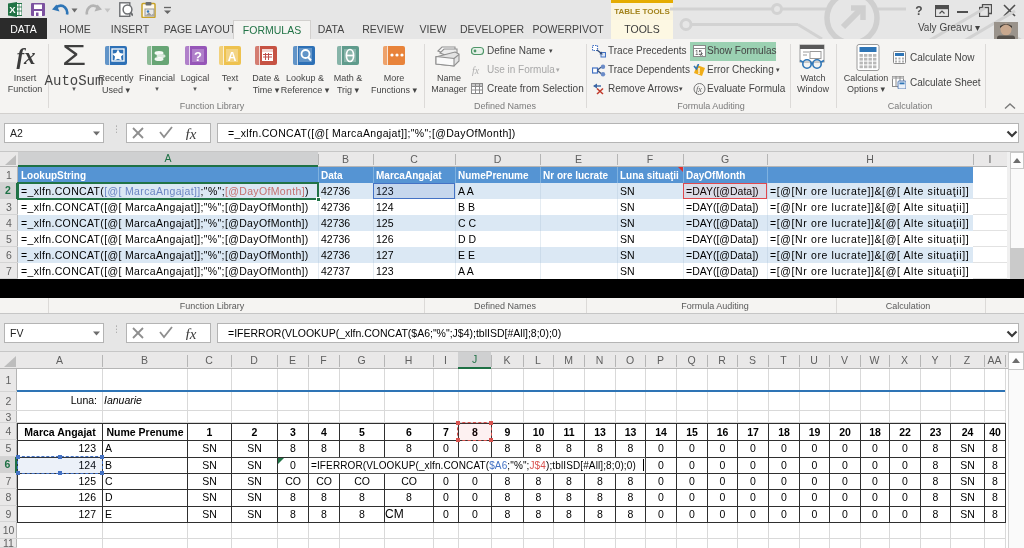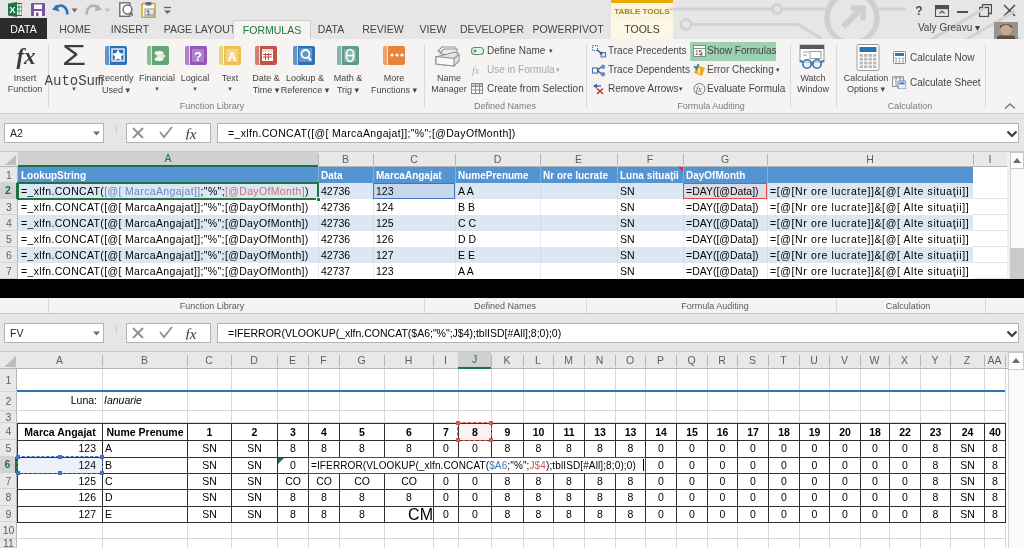--- a/index.html
+++ b/index.html
@@ -924,21 +924,21 @@
 <div class="ct" style="left:921px;top:490px;width:29px;height:15.5px;color:#000;font-size:10.5px;line-height:15.5px;text-align:center;">8</div>
 <div class="ct" style="left:951px;top:490px;width:33px;height:15.5px;color:#000;font-size:10.5px;line-height:15.5px;text-align:center;">SN</div>
 <div class="ct" style="left:985px;top:490px;width:20px;height:15.5px;color:#000;font-size:10.5px;line-height:15.5px;text-align:center;">8</div>
 <div class="ct" style="left:17px;top:506.5px;width:79px;height:15.5px;color:#000;font-size:10.5px;line-height:15.5px;text-align:right;">127</div>
 <div class="ct" style="left:105px;top:506.5px;width:82px;height:15.5px;color:#000;font-size:10.5px;line-height:15.5px;">E</div>
 <div class="ct" style="left:188px;top:506.5px;width:43px;height:15.5px;color:#000;font-size:10.5px;line-height:15.5px;text-align:center;">SN</div>
 <div class="ct" style="left:232px;top:506.5px;width:45px;height:15.5px;color:#000;font-size:10.5px;line-height:15.5px;text-align:center;">SN</div>
 <div class="ct" style="left:278px;top:506.5px;width:30px;height:15.5px;color:#000;font-size:10.5px;line-height:15.5px;text-align:center;">8</div>
 <div class="ct" style="left:309px;top:506.5px;width:30px;height:15.5px;color:#000;font-size:10.5px;line-height:15.5px;text-align:center;">8</div>
 <div class="ct" style="left:340px;top:506.5px;width:44px;height:15.5px;color:#000;font-size:10.5px;line-height:15.5px;text-align:center;">8</div>
-<div class="ct" style="left:385px;top:506.5px;width:48px;height:15.5px;color:#000;font-size:16px;line-height:15.5px;text-align:right;">CM</div>
+<div class="ct" style="left:385px;top:506.5px;width:48px;height:15.5px;color:#000;font-size:12px;line-height:15.5px;text-align:left;">CM</div>
 <div class="ct" style="left:434px;top:506.5px;width:24px;height:15.5px;color:#000;font-size:10.5px;line-height:15.5px;text-align:center;">0</div>
 <div class="ct" style="left:459px;top:506.5px;width:32px;height:15.5px;color:#000;font-size:10.5px;line-height:15.5px;text-align:center;">0</div>
 <div class="ct" style="left:492px;top:506.5px;width:31px;height:15.5px;color:#000;font-size:10.5px;line-height:15.5px;text-align:center;">8</div>
 <div class="ct" style="left:524px;top:506.5px;width:29px;height:15.5px;color:#000;font-size:10.5px;line-height:15.5px;text-align:center;">8</div>
 <div class="ct" style="left:554px;top:506.5px;width:30px;height:15.5px;color:#000;font-size:10.5px;line-height:15.5px;text-align:center;">8</div>
 <div class="ct" style="left:585px;top:506.5px;width:30px;height:15.5px;color:#000;font-size:10.5px;line-height:15.5px;text-align:center;">8</div>
 <div class="ct" style="left:616px;top:506.5px;width:29px;height:15.5px;color:#000;font-size:10.5px;line-height:15.5px;text-align:center;">8</div>
 <div class="ct" style="left:646px;top:506.5px;width:30px;height:15.5px;color:#000;font-size:10.5px;line-height:15.5px;text-align:center;">0</div>
 <div class="ct" style="left:677px;top:506.5px;width:30px;height:15.5px;color:#000;font-size:10.5px;line-height:15.5px;text-align:center;">0</div>
 <div class="ct" style="left:708px;top:506.5px;width:29px;height:15.5px;color:#000;font-size:10.5px;line-height:15.5px;text-align:center;">0</div>

